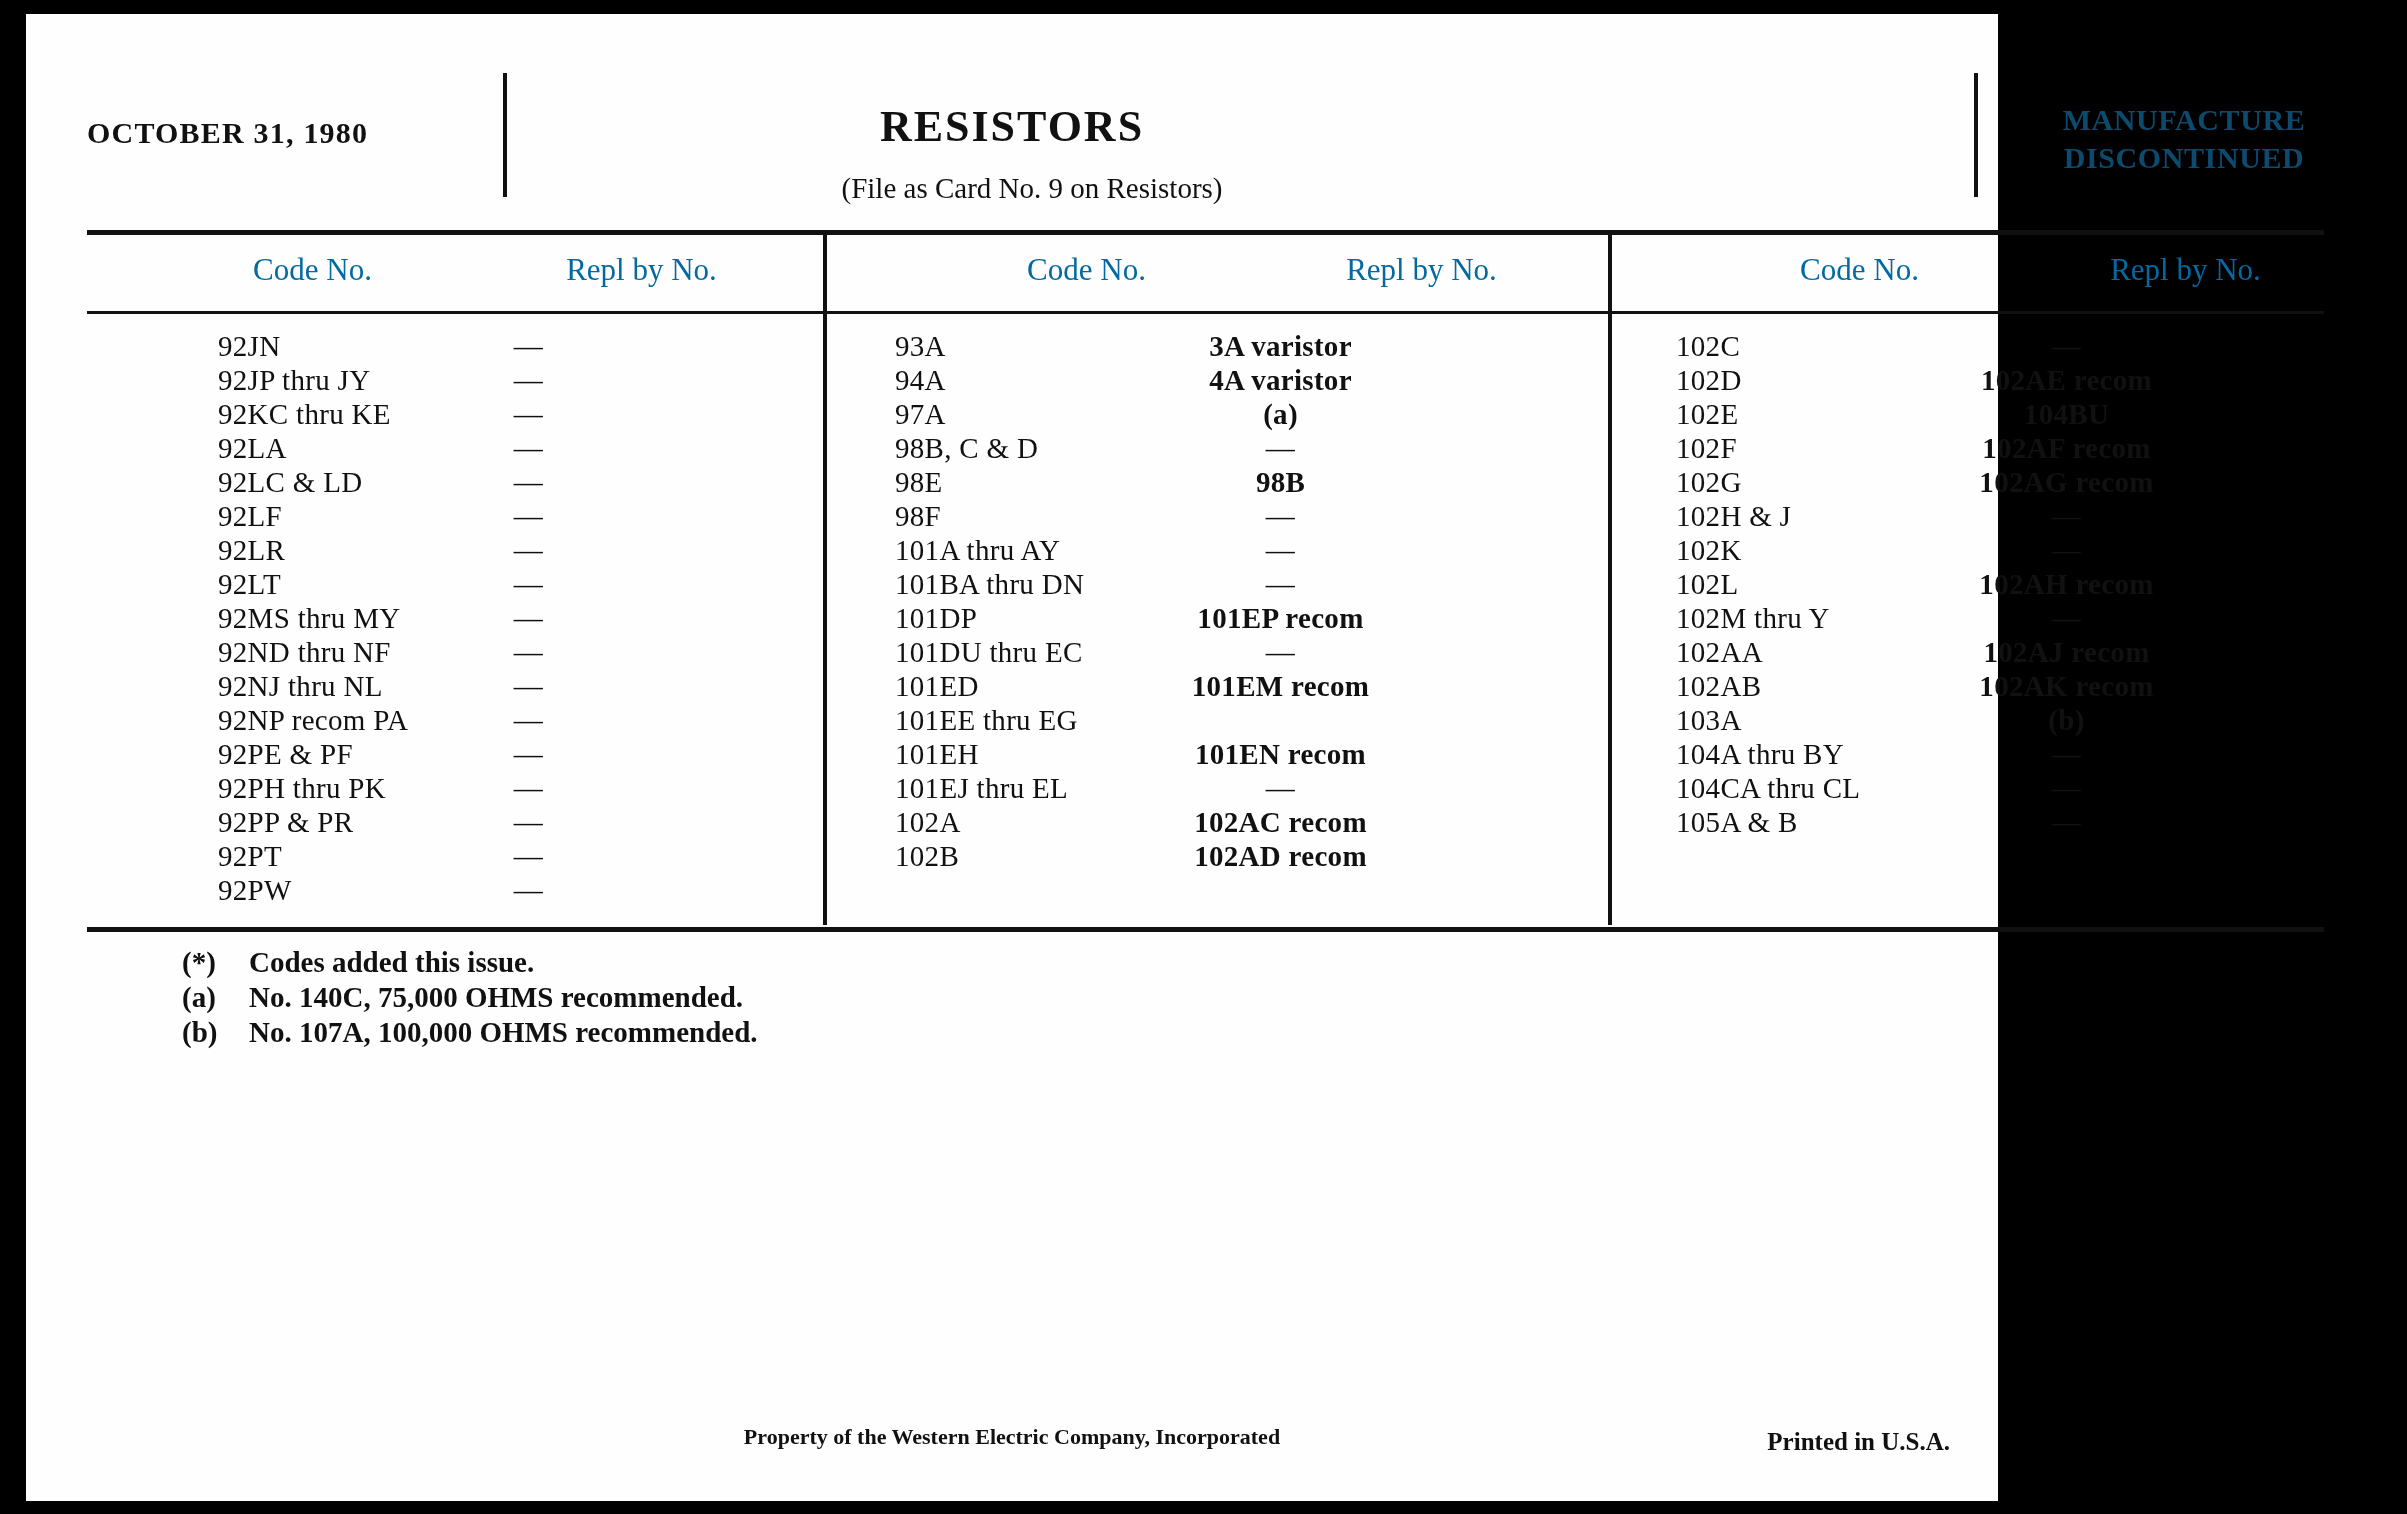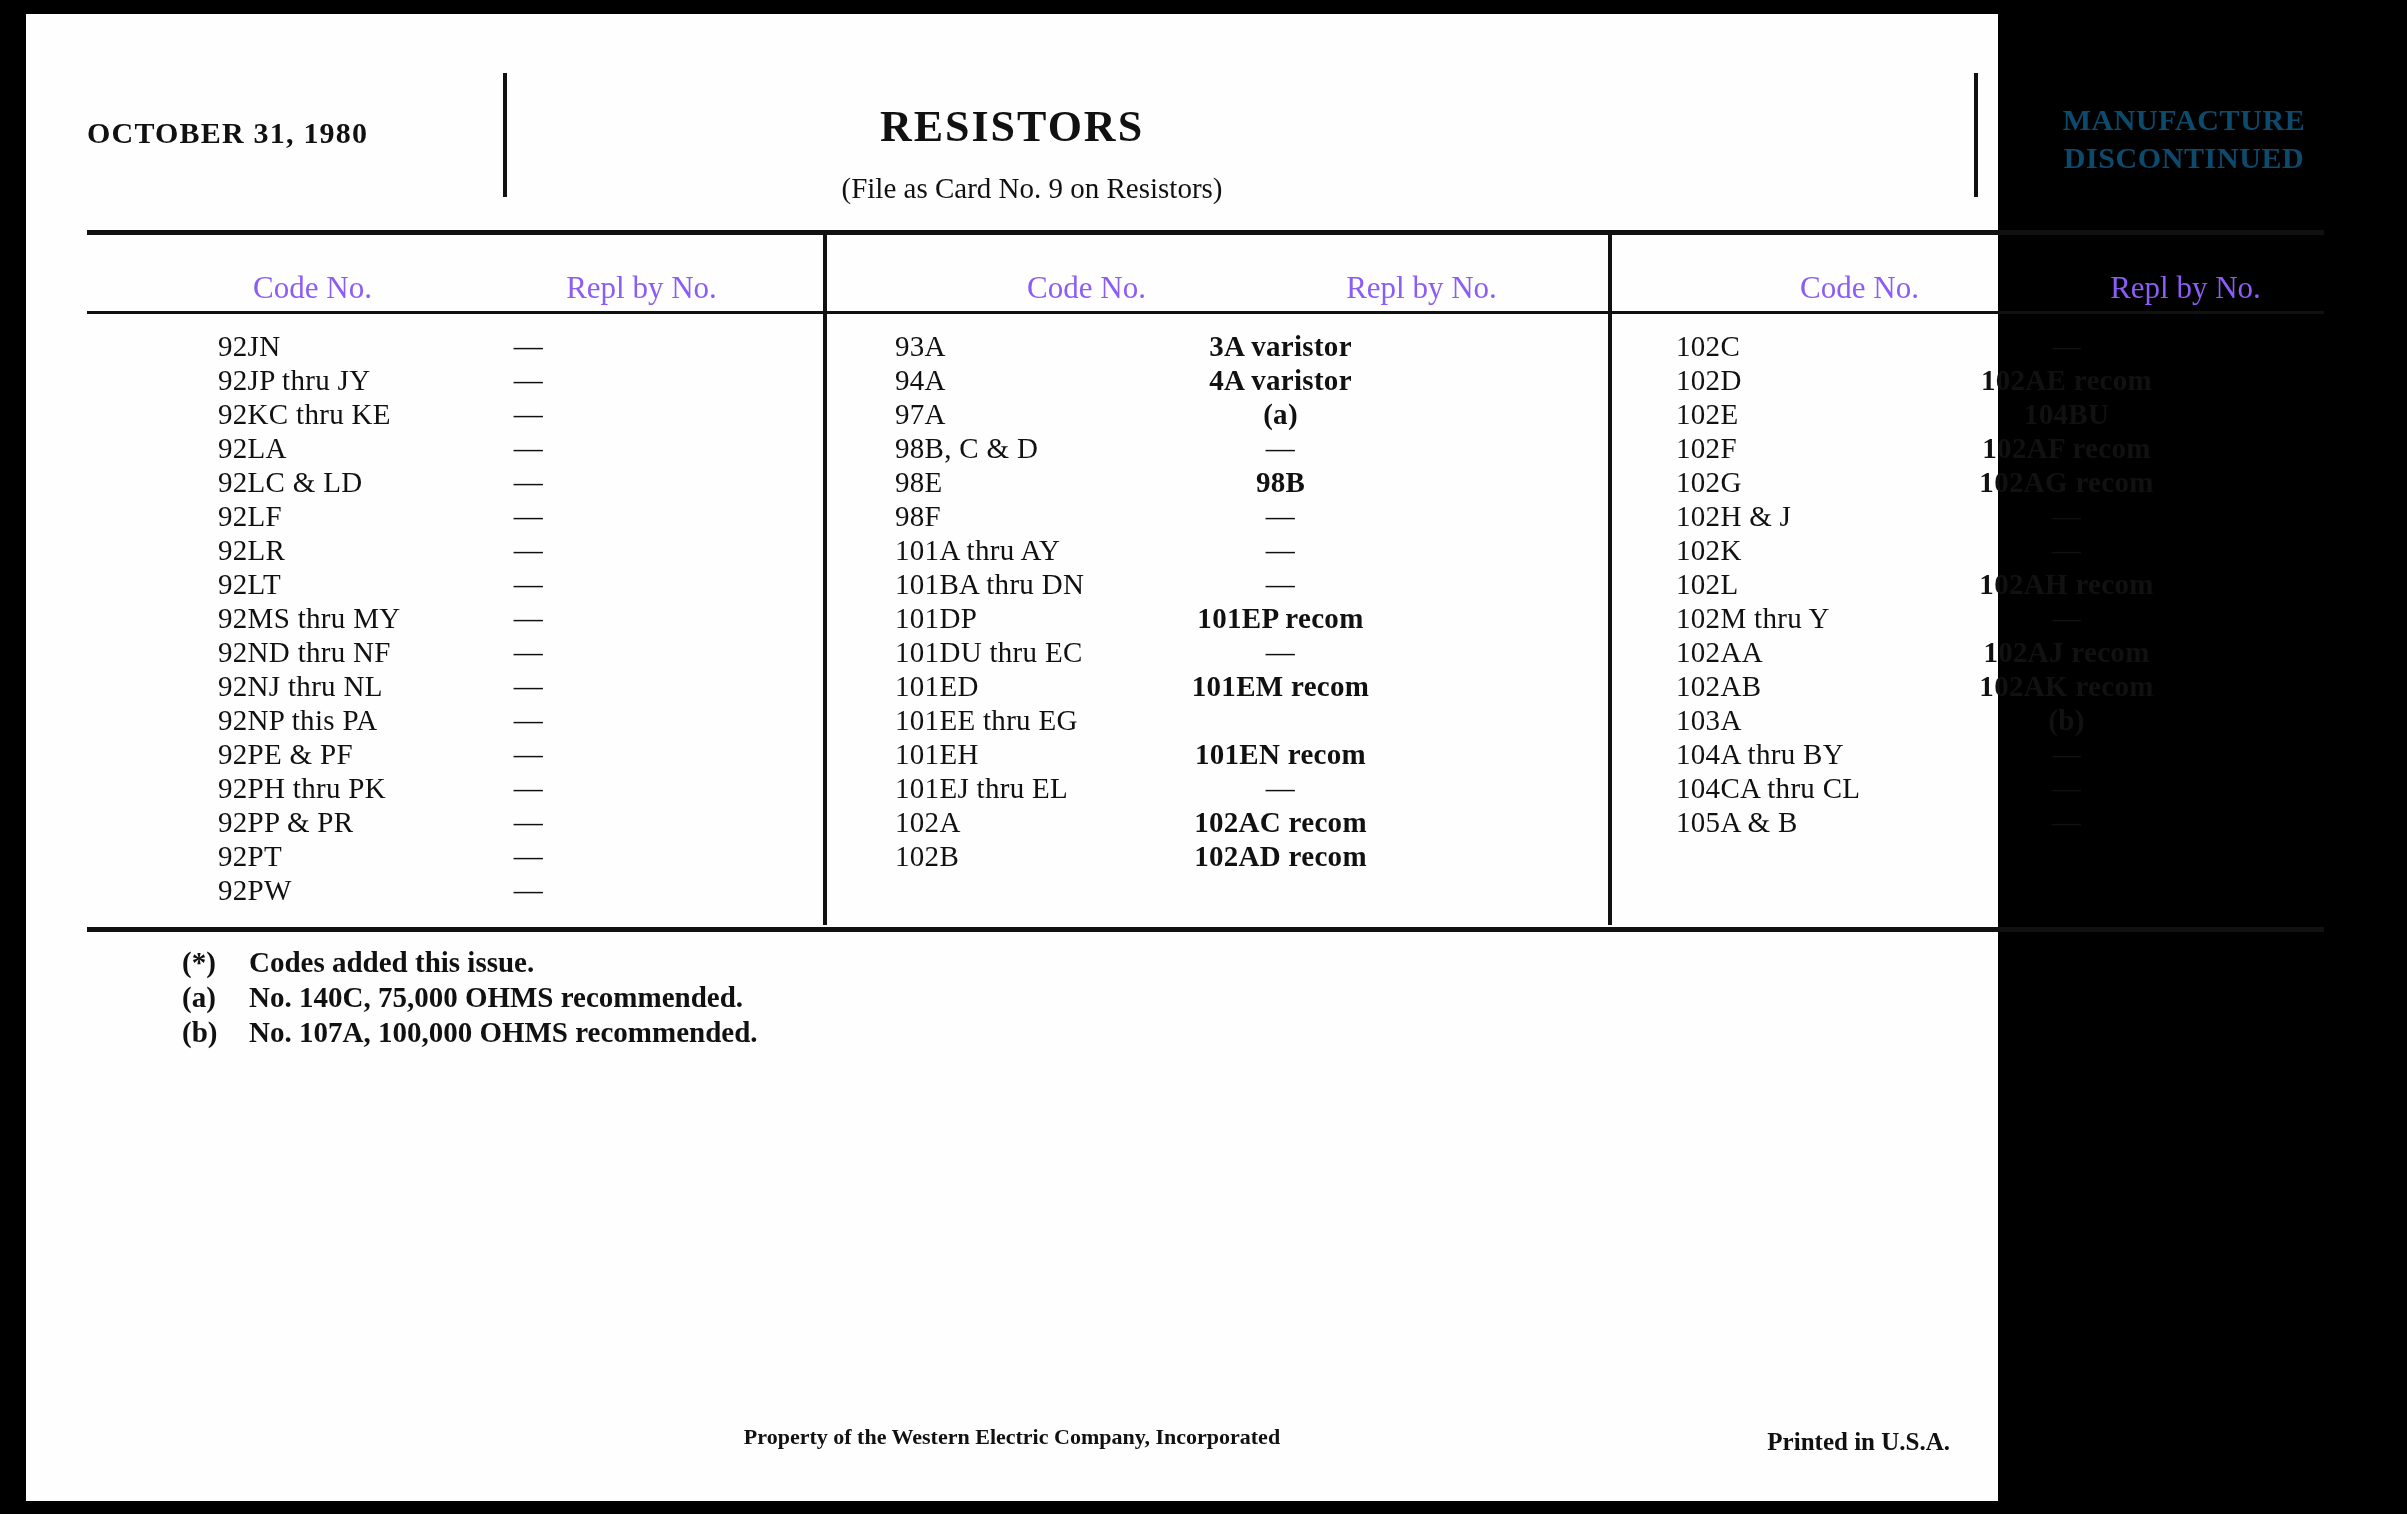--- a/index.html
+++ b/index.html
@@ -130,24 +130,23 @@
   .colheads {
     position: absolute;
     left: 61px;
     top: 238px;
     width: 2237px;
     height: 55px;
   }
   .colhead {
     position: absolute;
     font-size: 31px;
-    color: #8b5cf6;
+    color: #0369a1;
     text-align: center;
     top: 0;
-    margin-top: 18px;
   }
   .block {
     position: absolute;
     top: 315px;
     font-size: 29px;
     line-height: 34px;
     color: #111;
   }
   .block .row {
     height: 34px;
@@ -288,21 +287,21 @@
       </div>
       <div class="row">
         <span class="code">92ND thru NF</span>
         <span class="repl dash">—</span>
       </div>
       <div class="row">
         <span class="code">92NJ thru NL</span>
         <span class="repl dash">—</span>
       </div>
       <div class="row">
-        <span class="code">92NP this PA</span>
+        <span class="code">92NP recom PA</span>
         <span class="repl dash">—</span>
       </div>
       <div class="row">
         <span class="code">92PE &amp; PF</span>
         <span class="repl dash">—</span>
       </div>
       <div class="row">
         <span class="code">92PH thru PK</span>
         <span class="repl dash">—</span>
       </div>

